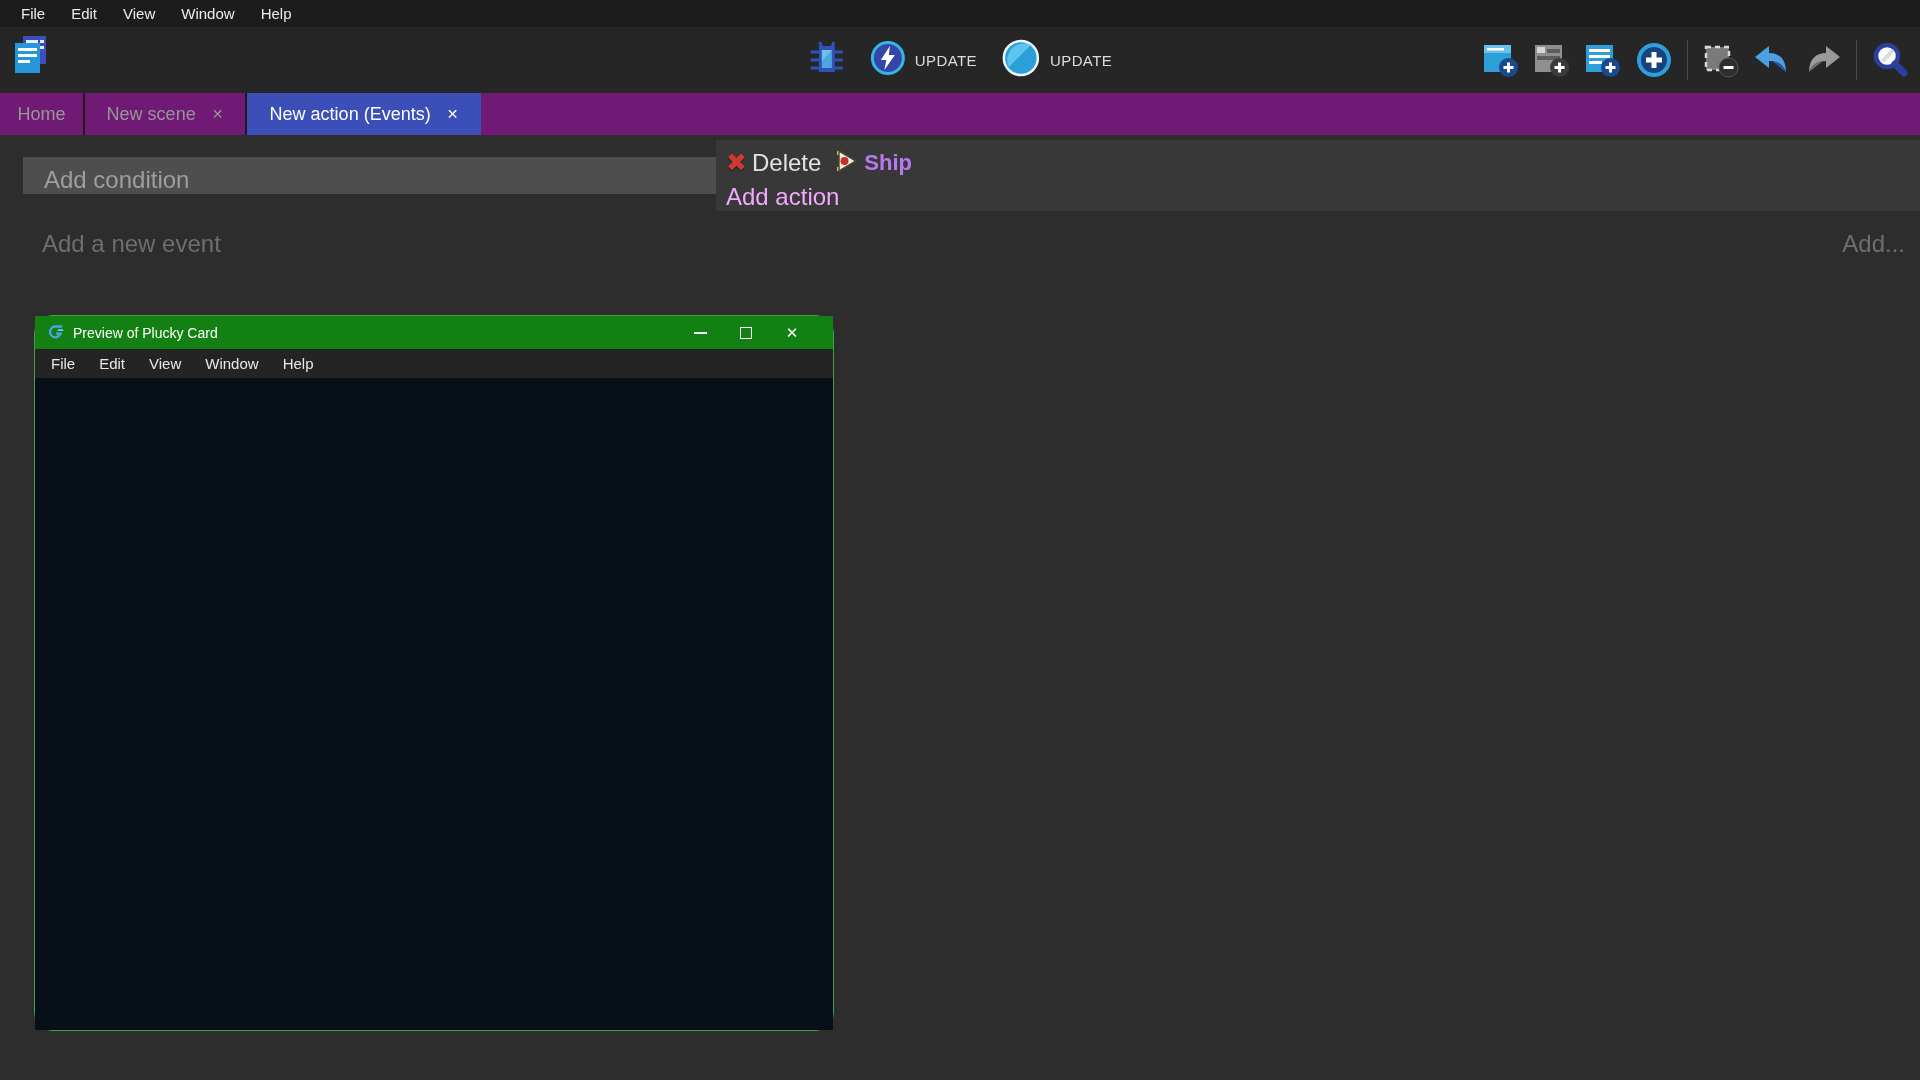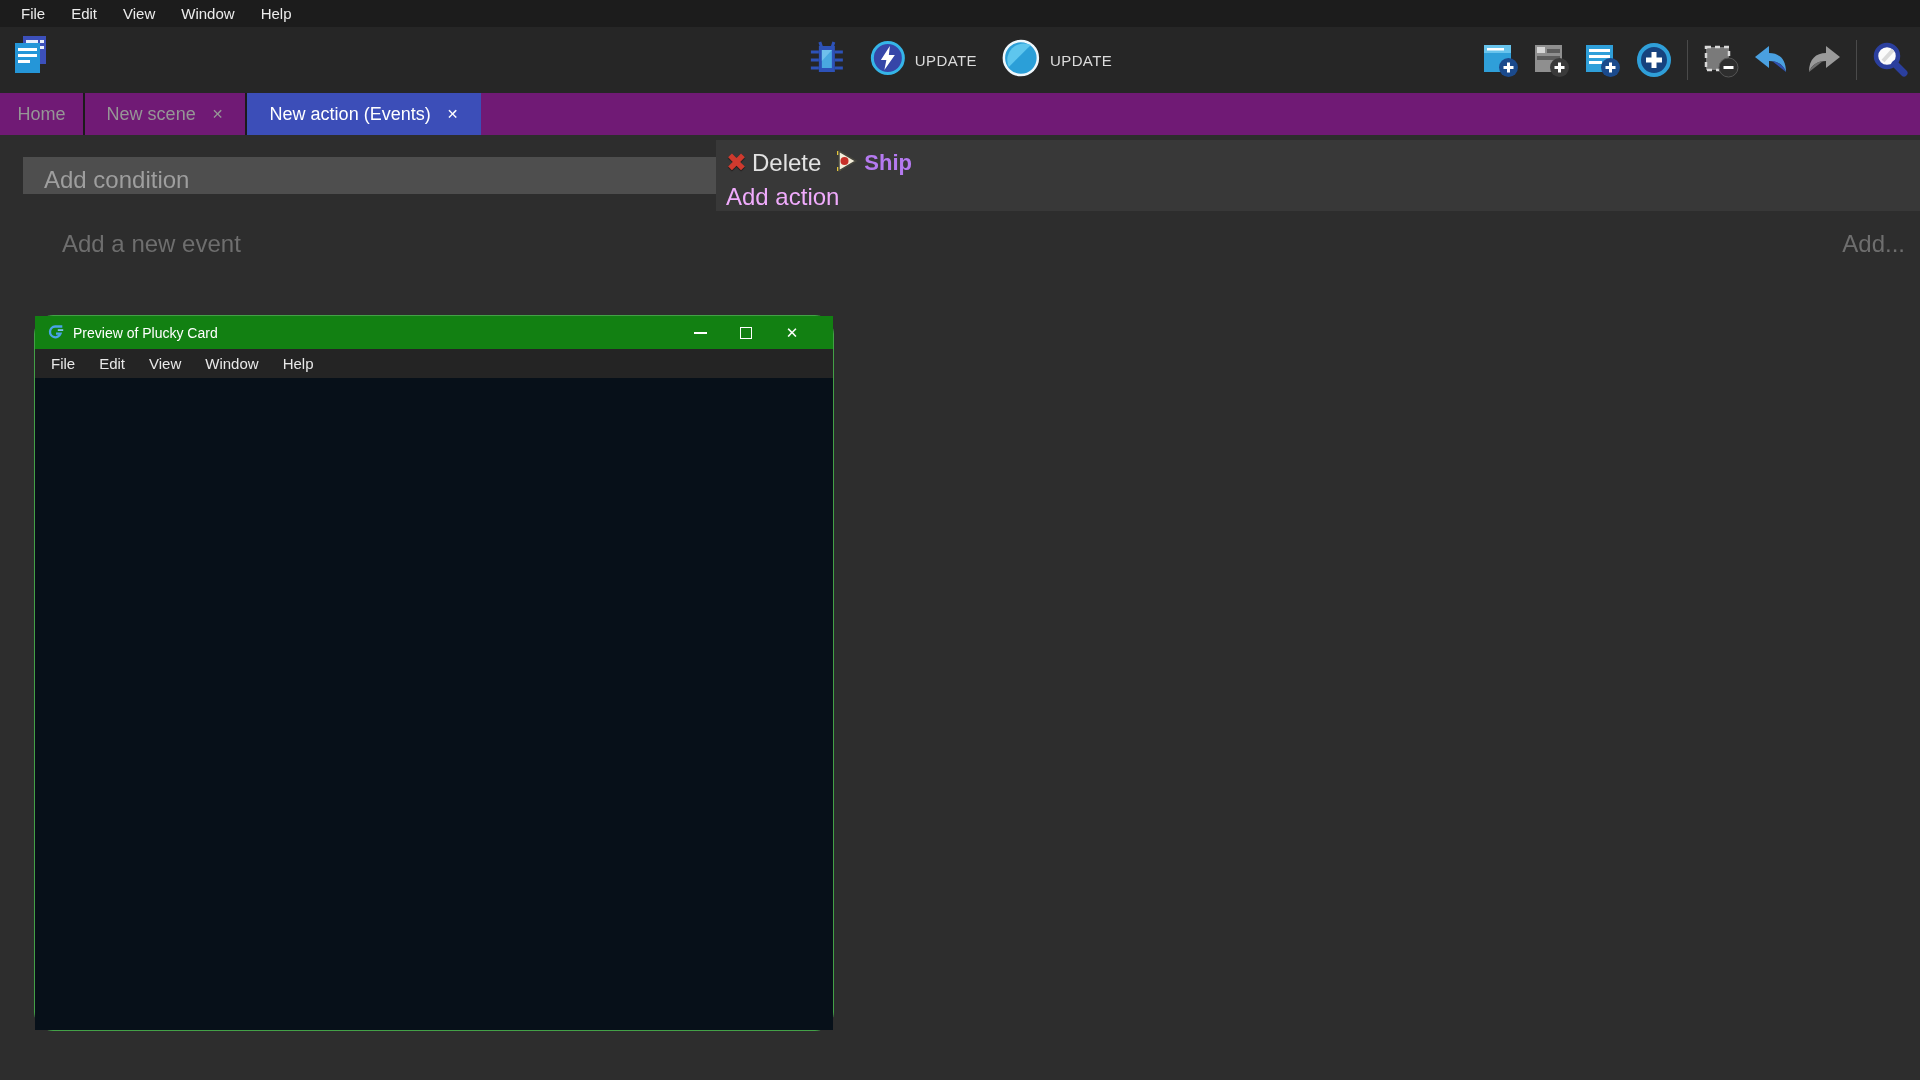--- a/index.html
+++ b/index.html
@@ -74,21 +74,21 @@
   .delx { font-size:25px; color:var(--delete-red,#cf3a2e); line-height:1; text-shadow:0 1px 1px #1a1a1a; }
   .deltxt { font-size:24px; color:#e2e2e2; }
   .shiptxt { font-size:22px; font-weight:bold; color:var(--ship-text,#b57af0); }
   .aline2 { margin-top:2px; }
   .ph-act { font-size:24px; color:#f0abfc; cursor:pointer;margin-top:32px; }
   .addrow {
     position:absolute; top:80px; left:15px; right:15px; height:58px;
     display:flex; align-items:center; justify-content:space-between;
     padding:0 0 0 27px;
   }
-  .addtxt { font-size:24px; color:#6e6e6e; cursor:pointer;margin-left:20px; }
+  .addtxt { font-size:24px; color:#6e6e6e; cursor:pointer; }
 
   
   .preview {
     position:absolute; left:34px; top:315px; width:800px; height:716px;
     border:1px solid var(--preview-border,#43a047);
     display:flex; flex-direction:column; background:var(--preview-content,#071019);
   }
   .ptitle {
     height:33px; background:var(--titlebar-green,#128012);
     display:flex; align-items:center; padding-left:12px; gap:8px; flex:0 0 auto;

